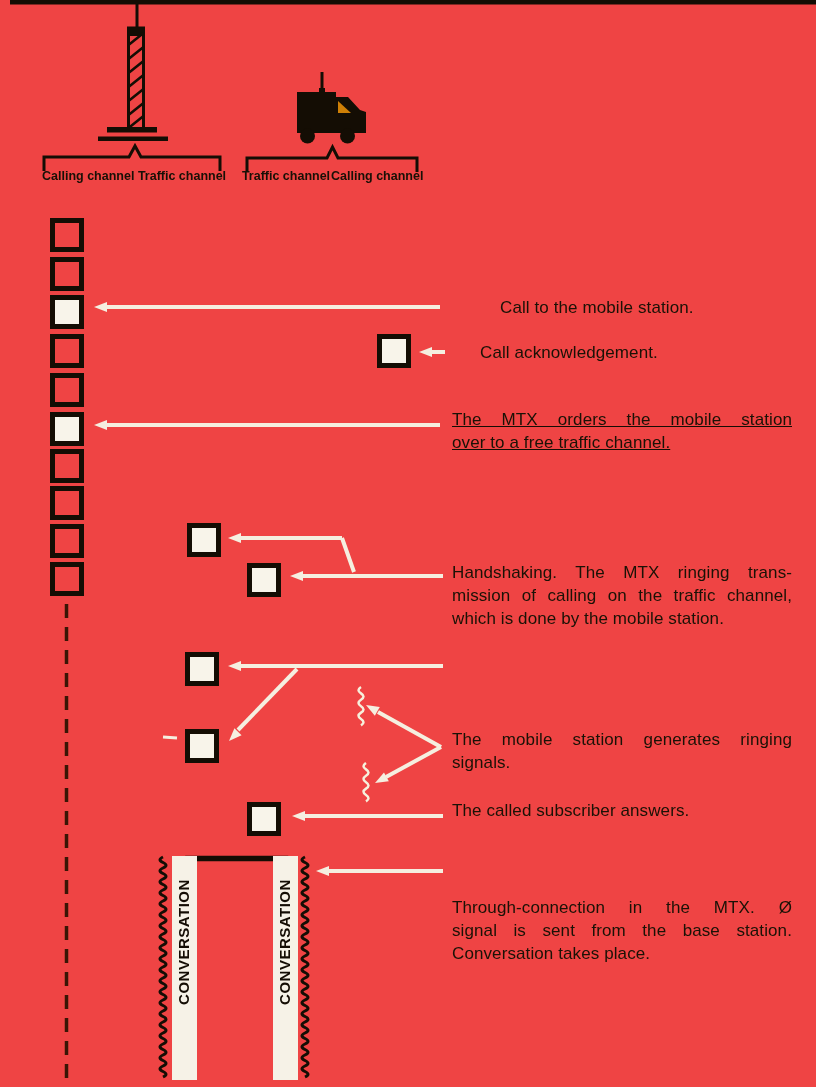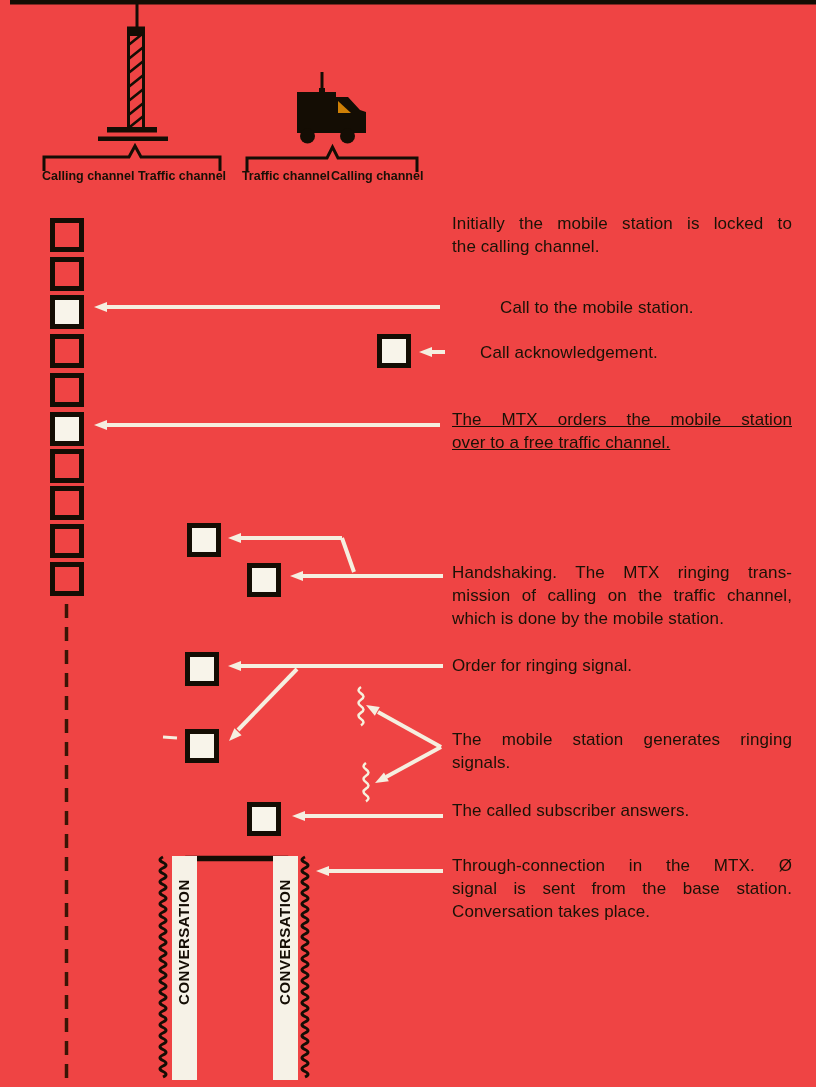--- a/index.html
+++ b/index.html
@@ -170,56 +170,49 @@
   <div class="sq white" style="left:247px;top:563px;"></div>
   <div class="sq white" style="left:185px;top:652px;"></div>
   <div class="sq white" style="left:185px;top:729px;"></div>
   <div class="sq white" style="left:247px;top:802px;"></div>
 
   <div class="bar" style="left:172px;"></div>
   <div class="bar" style="left:273px;"></div>
   <div class="conv-label" style="left:114px;">CONVERSATION</div>
   <div class="conv-label" style="left:215px;">CONVERSATION</div>
 
-  <div class="ann" style="top:212px;">
-    <div class="ann-line just">Initially the mobile station is locked to</div>
-    <div class="ann-line">the calling channel.</div>
-  </div>
 
   <div class="ann" style="top:296px;margin-left:48px;">
     <div class="ann-line">Call to the mobile station.</div>
   </div>
 
   <div class="ann" style="top:341px;margin-left:28px;">
     <div class="ann-line">Call acknowledgement.</div>
   </div>
 
   <div class="ann" style="top:408px;text-decoration:underline;">
     <div class="ann-line just">The MTX orders the mobile station</div>
     <div class="ann-line">over to a free traffic channel.</div>
   </div>
 
   <div class="ann" style="top:561px;">
     <div class="ann-line just">Handshaking. The MTX ringing trans-</div>
     <div class="ann-line just">mission of calling on the traffic channel,</div>
     <div class="ann-line">which is done by the mobile station.</div>
   </div>
 
-  <div class="ann" style="top:654px;">
-    <div class="ann-line">Order for ringing signal.</div>
-  </div>
 
   <div class="ann" style="top:728px;">
     <div class="ann-line just">The mobile station generates ringing</div>
     <div class="ann-line">signals.</div>
   </div>
 
   <div class="ann" style="top:799px;">
     <div class="ann-line">The called subscriber answers.</div>
   </div>
 
-  <div class="ann" style="top:854px;">
+  <div class="ann" style="top:896px;">
     <div class="ann-line just">Through-connection in the MTX. Ø</div>
     <div class="ann-line just">signal is sent from the base station.</div>
     <div class="ann-line">Conversation takes place.</div>
   </div>
 
 </div>
 
 </body></html>

